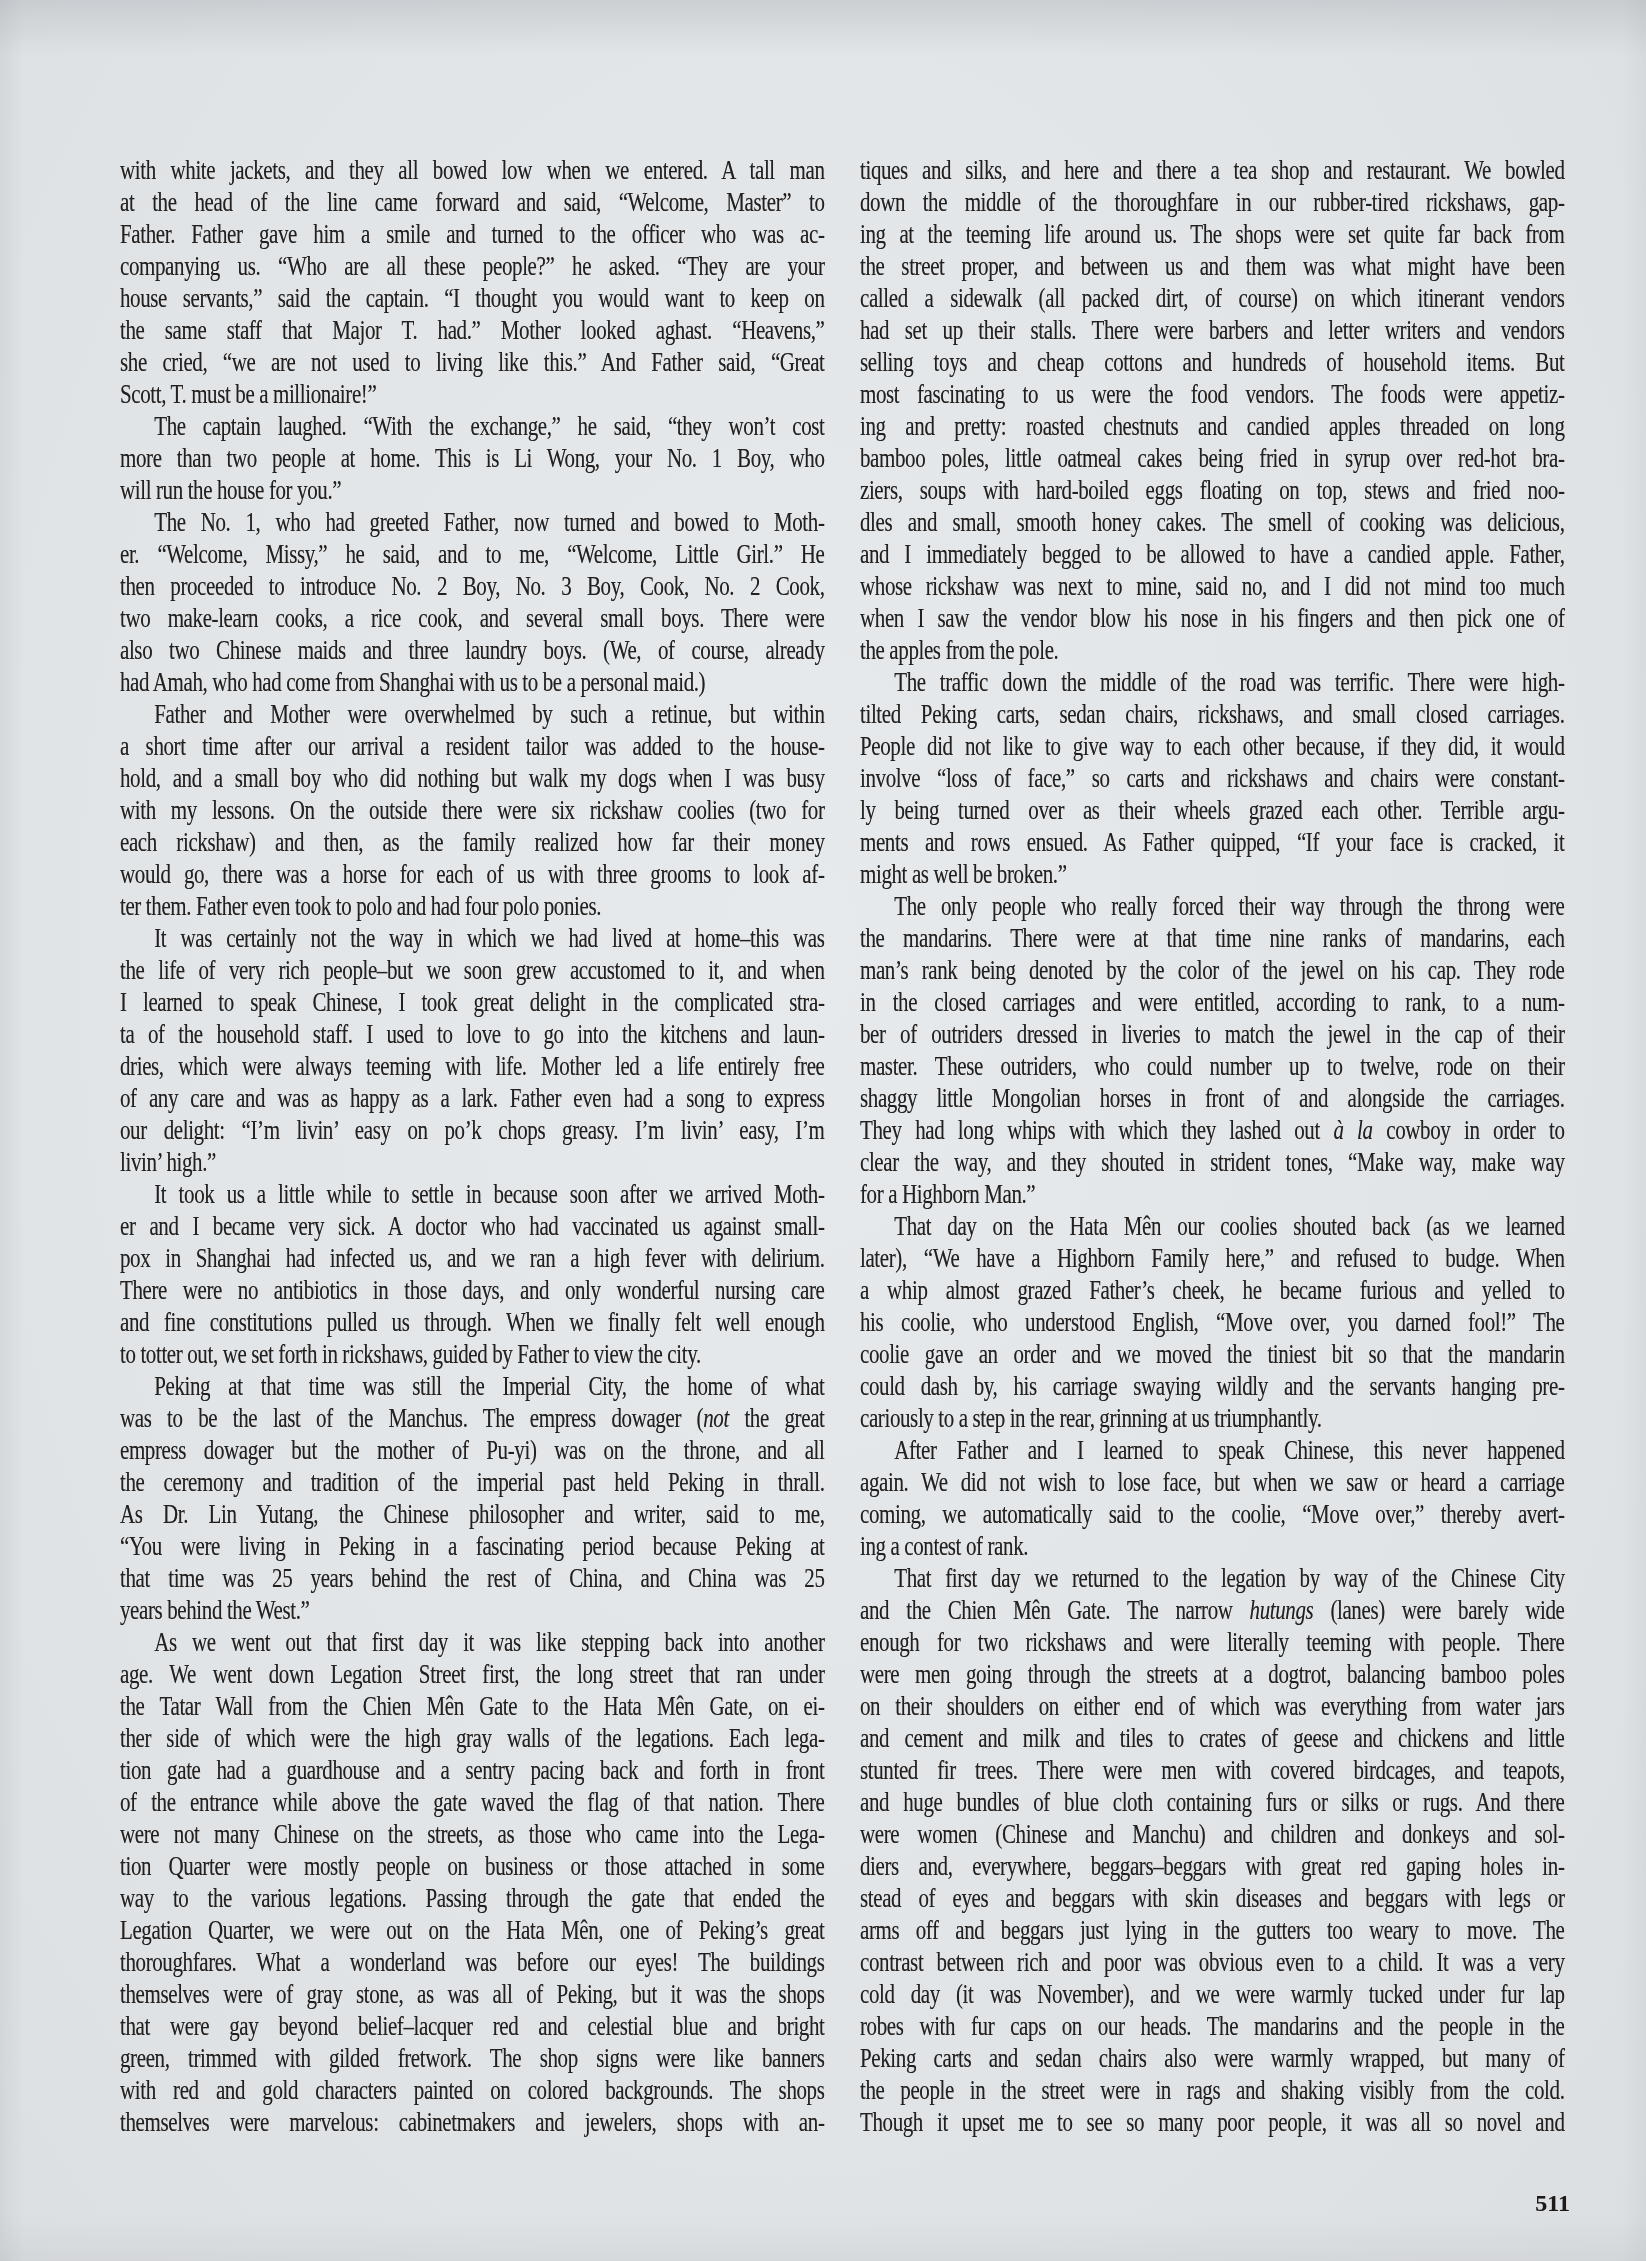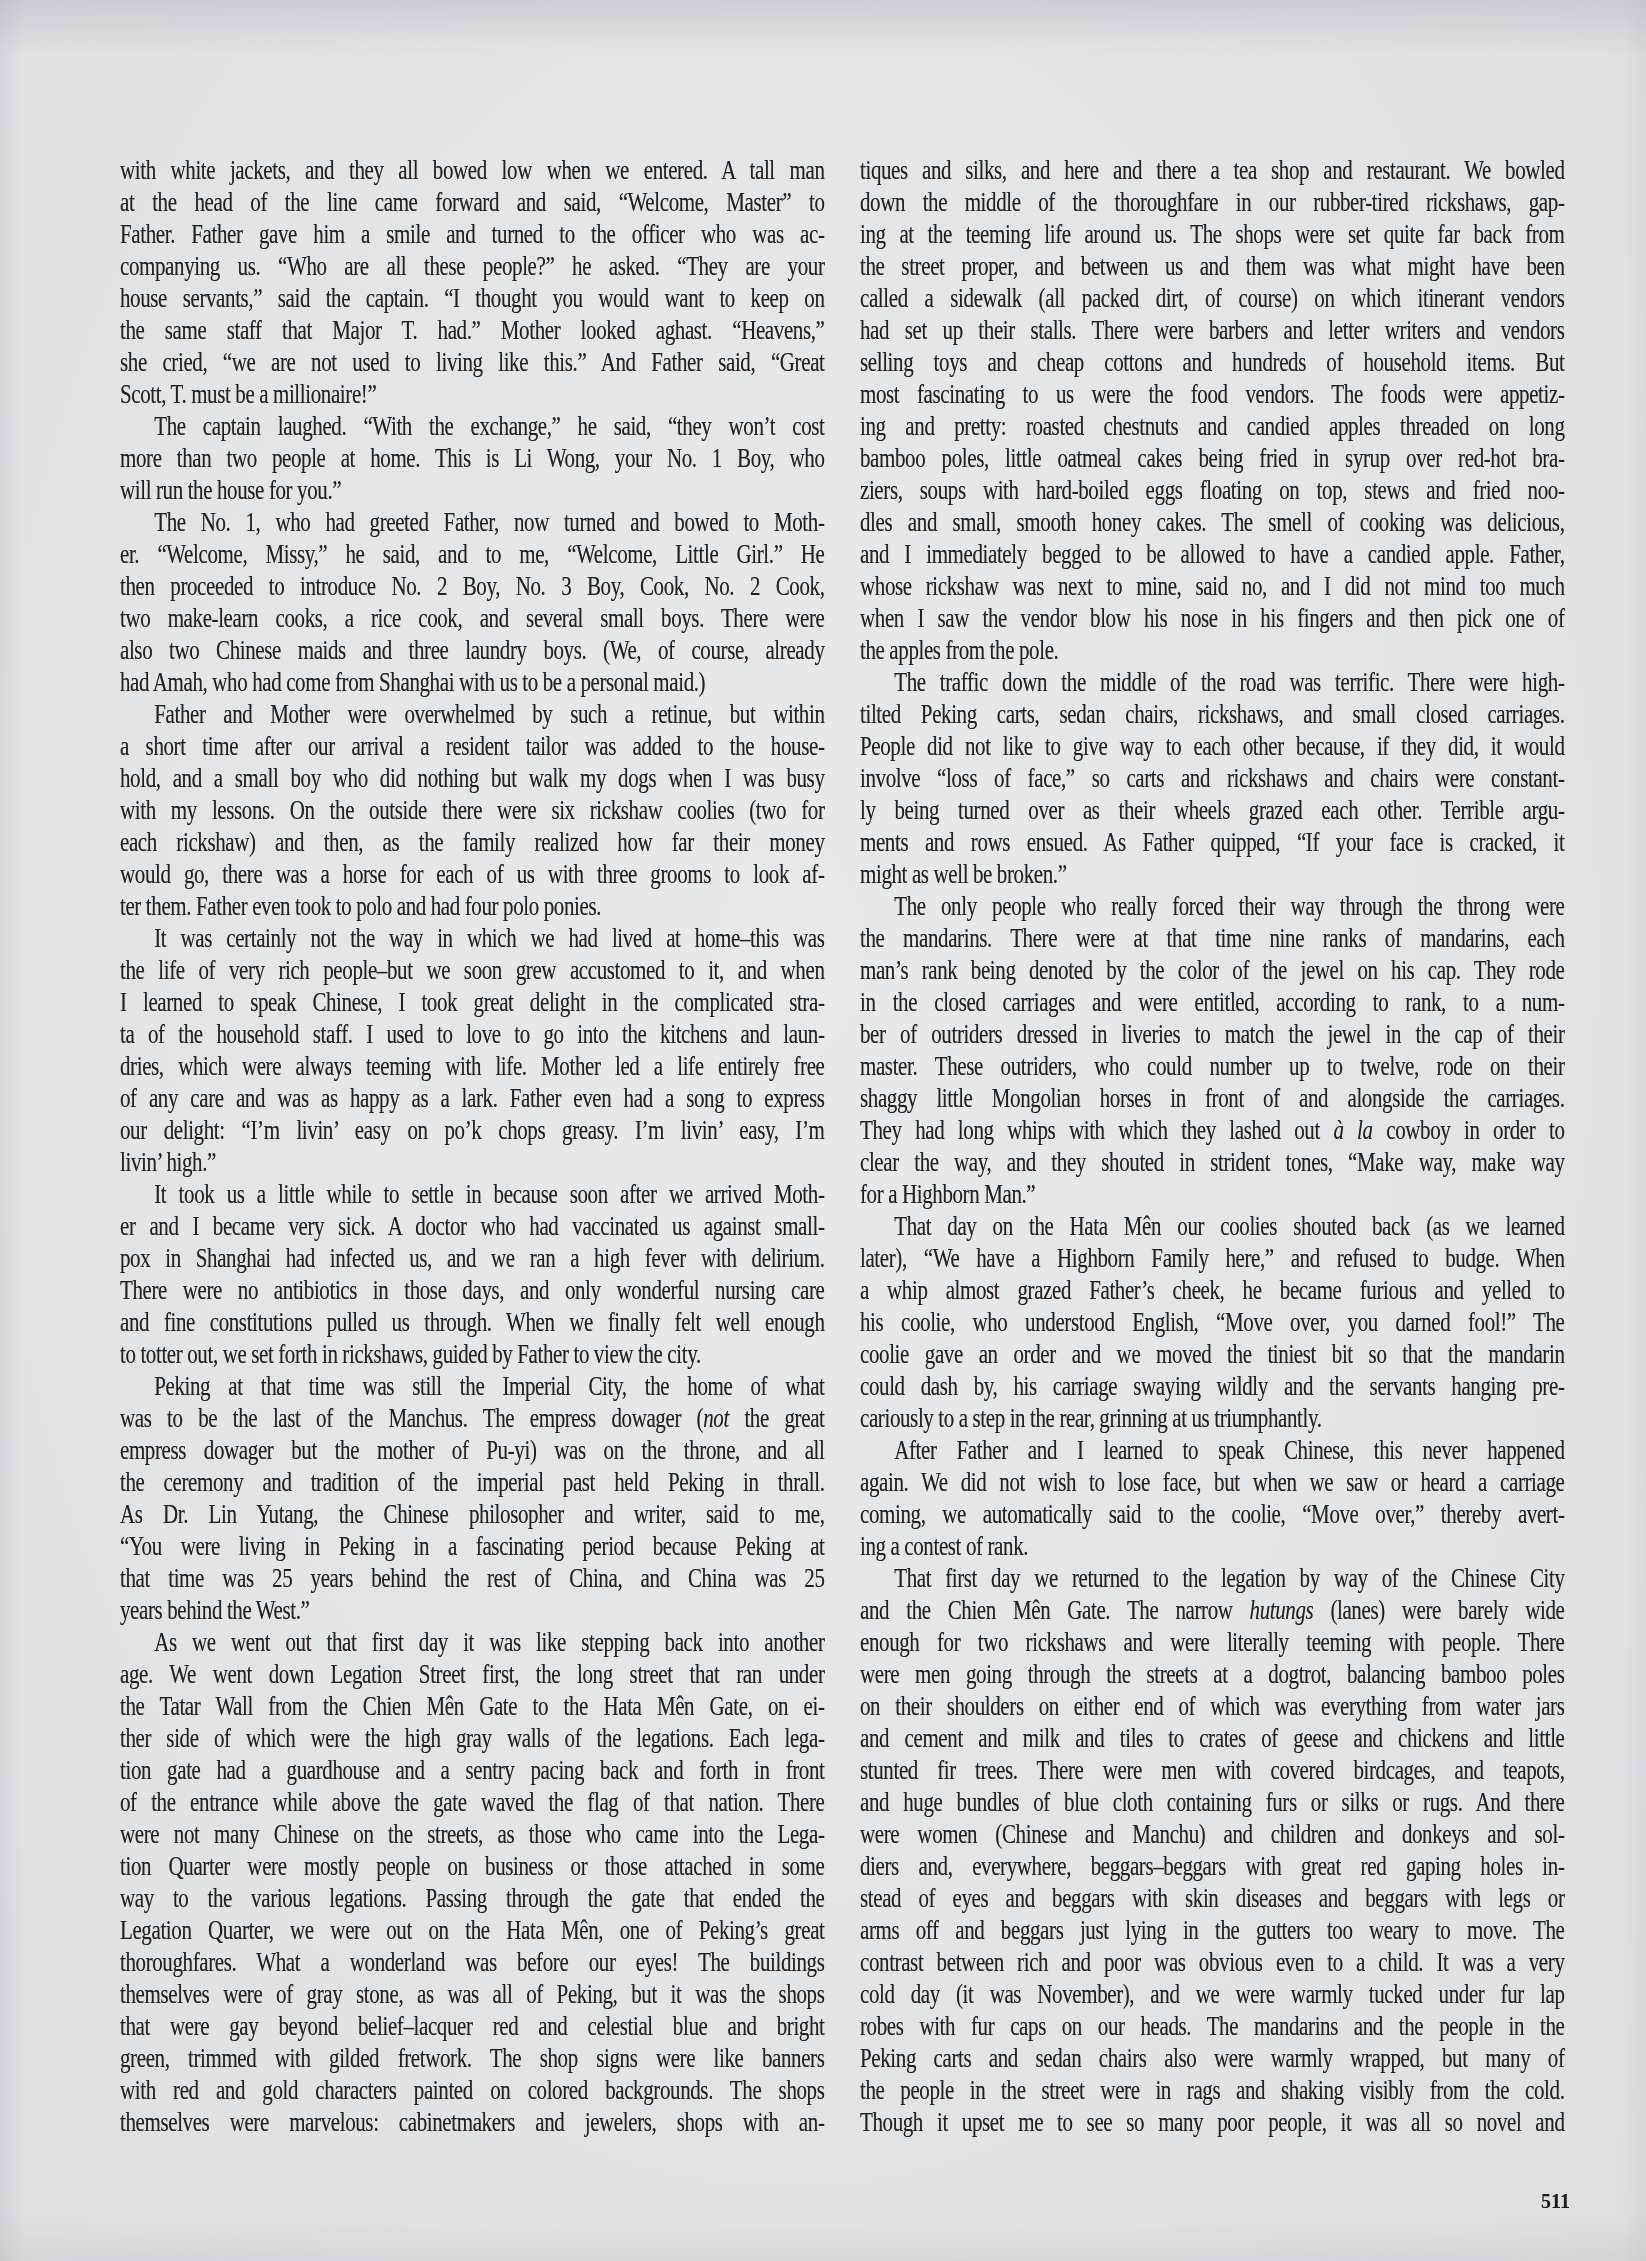--- a/index.html
+++ b/index.html
@@ -41,21 +41,21 @@
     text-align-last: justify;
     white-space: normal;
     height: 32px;
   }
   .line.pend { text-align-last: left; }
   .line.ind  { text-indent: 44px; }
   .pagenum {
     position: absolute;
     top: 2191px;
     right: 77px;
-    font-size: 20px;
+    font-size: 24px;
     font-weight: 700;
     line-height: 1;
     color: #1d1b1a;
     text-shadow: 0 0 0.6px rgba(40,38,36,0.35);
   }
 </style>
 </head>
 <body>
 
 <div class="page">

